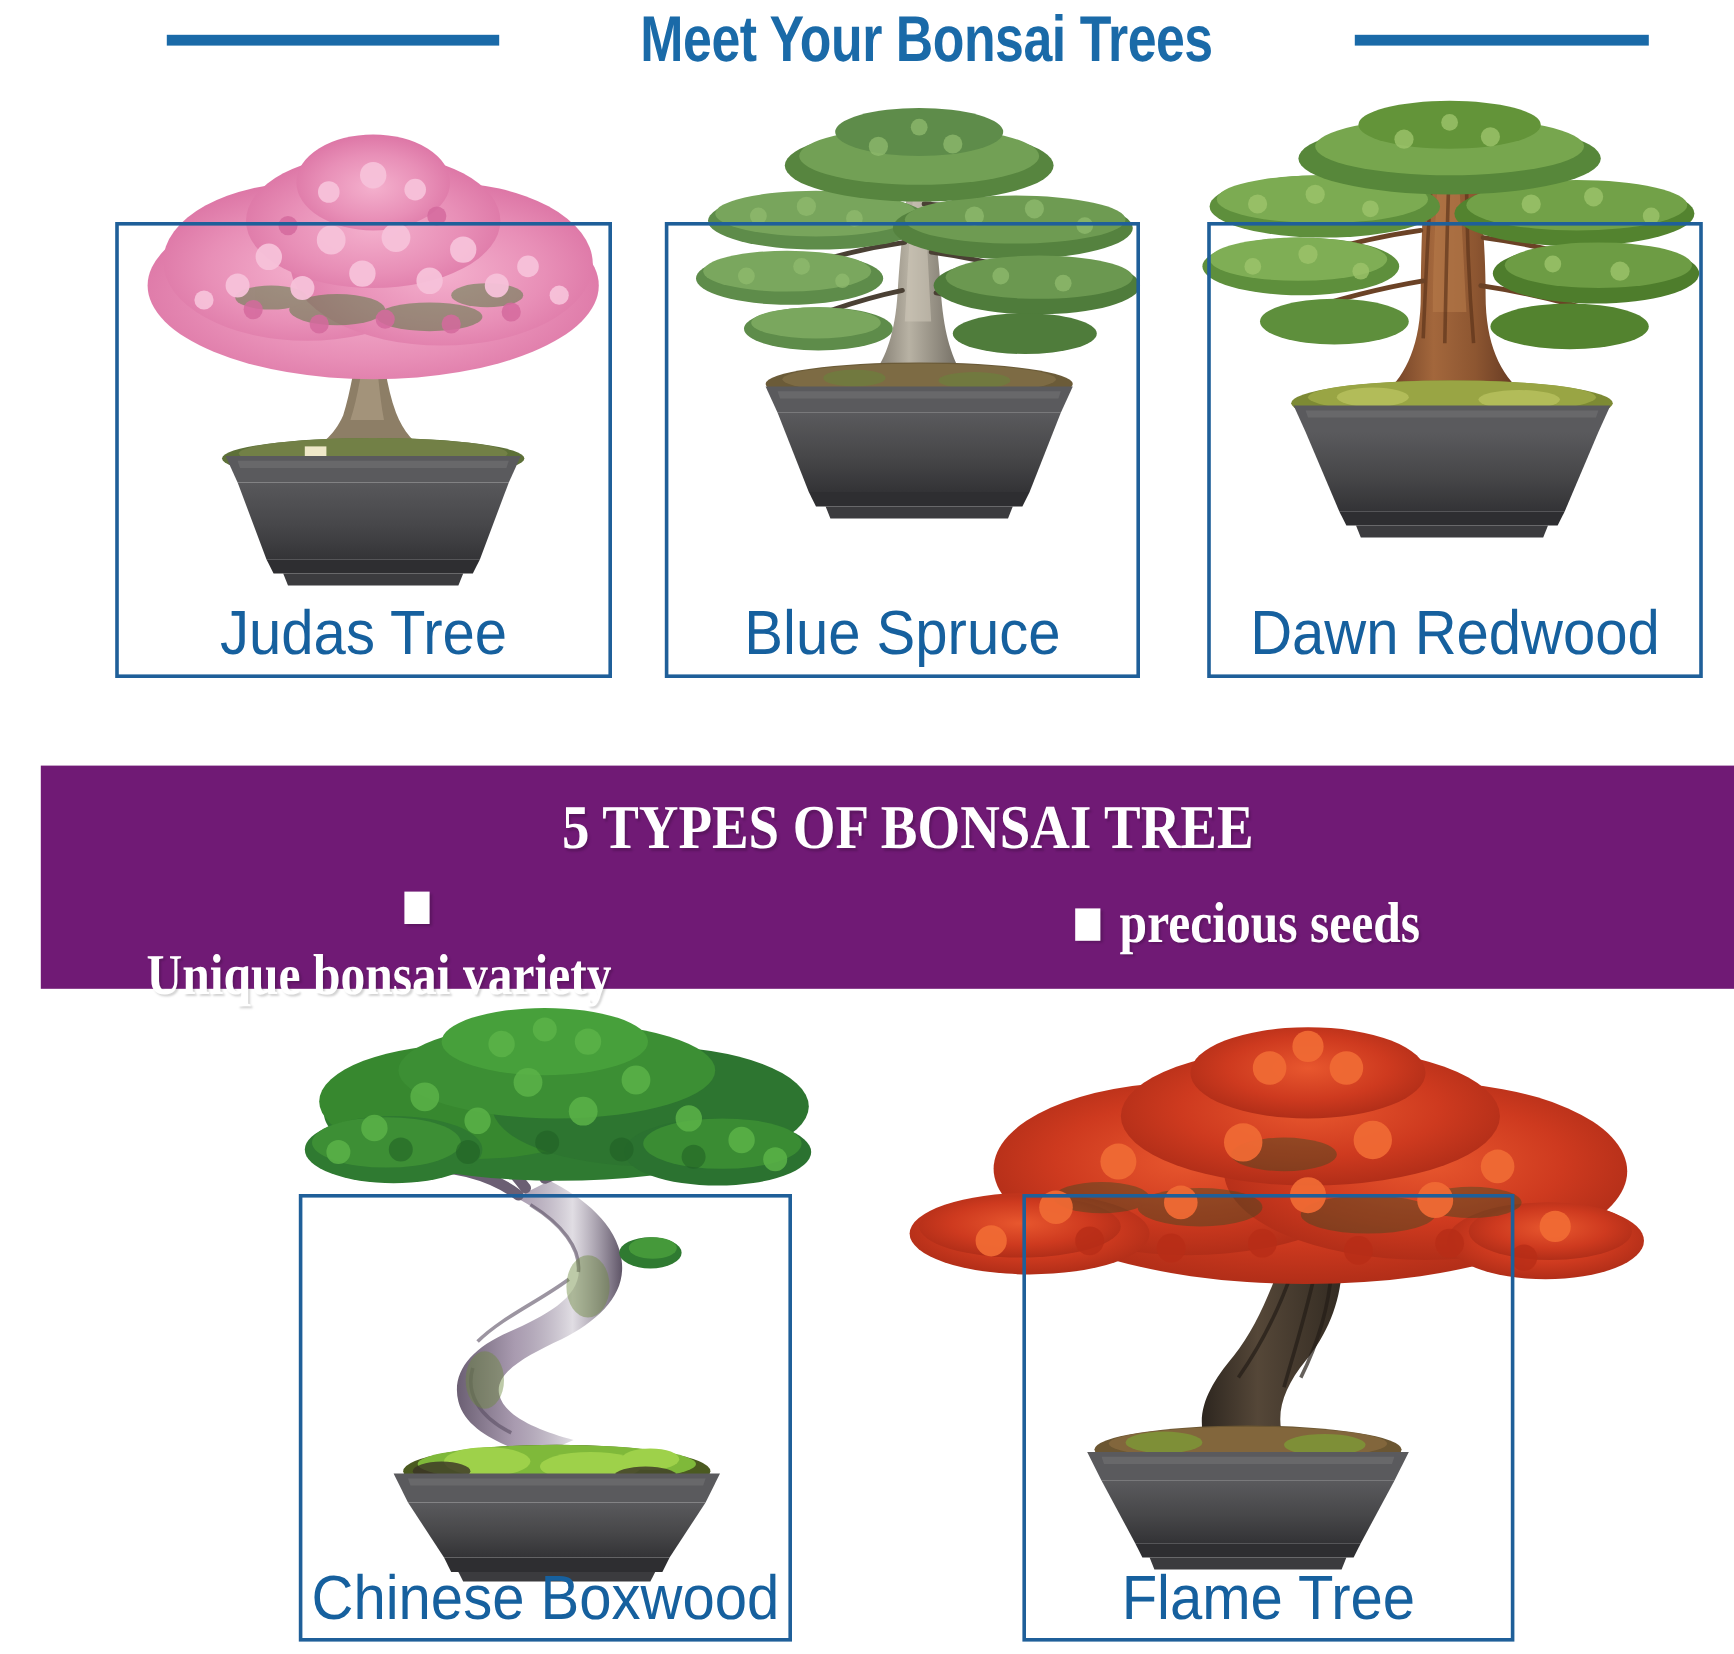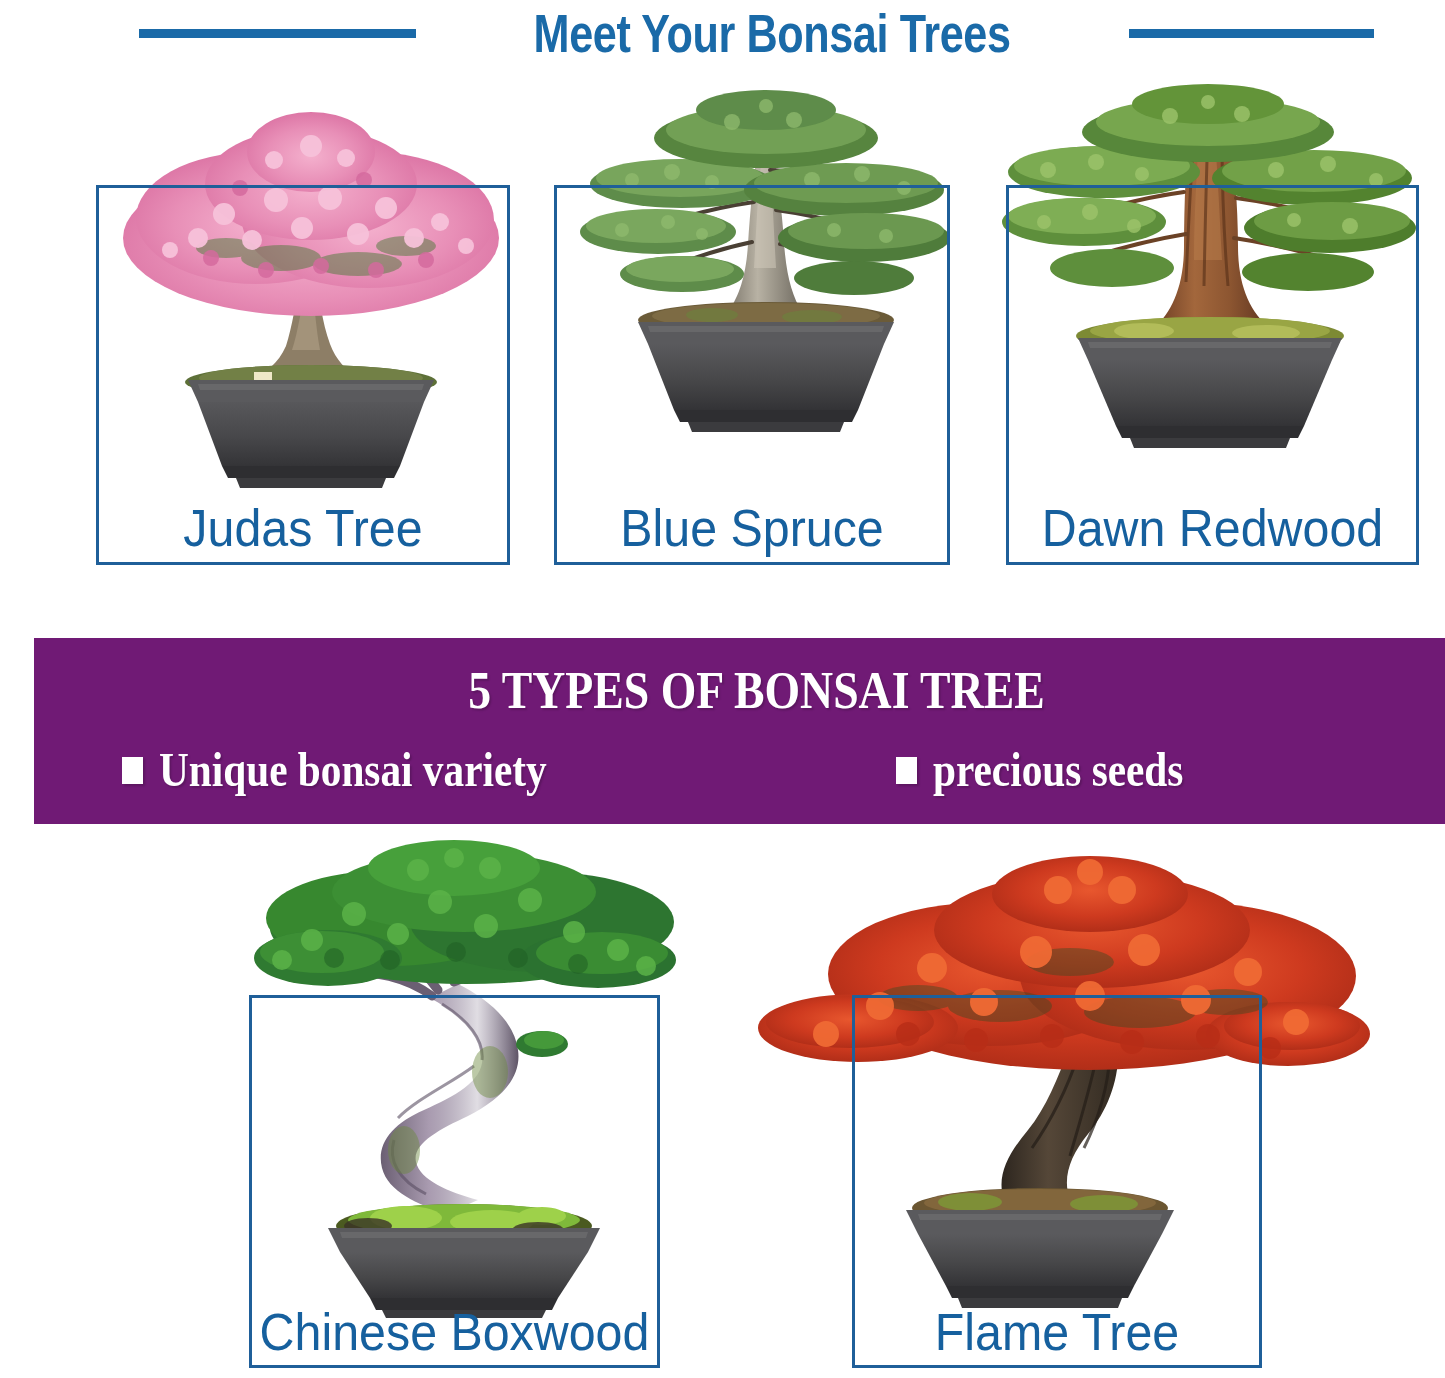--- a/index.html
+++ b/index.html
@@ -58,21 +58,21 @@
     position: absolute; display: flex; align-items: center; gap: 16px;
     color: #ffffff; font-weight: 600; font-size: 48px; line-height: 54px;
     white-space: nowrap;
     text-shadow: 2px 2px 2px rgba(0,0,0,0.18);
   }
   .bullet .sq {
     width: 21px; height: 27px; background: #ffffff; flex: 0 0 auto;
     box-shadow: 2px 2px 2px rgba(0,0,0,0.18);
   }
   .bullet .btext { transform: scaleX(0.86); transform-origin: left center; }
-  .bullet.b1 { left: 88px; top: 0; }
+  .bullet.b1 { left: 88px; top: 0; flex-direction: column; }
   .bullet.b2 { left: 862px; top: 0; }
 </style>
 </head>
 <body>
 
 <div class="page">
 
   <div class="header">
     <div class="rule left"></div>
     <div class="header-title">Meet Your Bonsai Trees</div>

